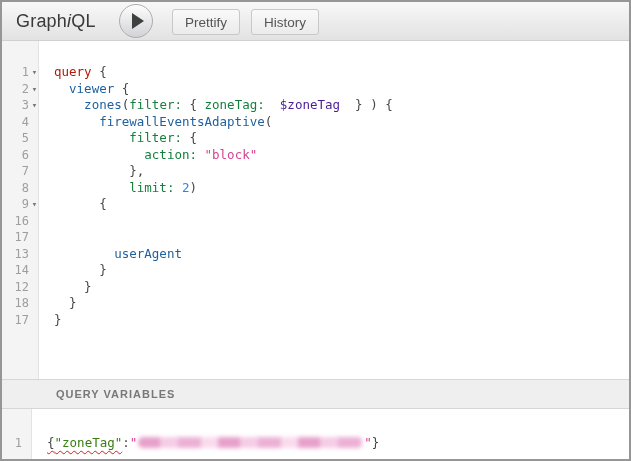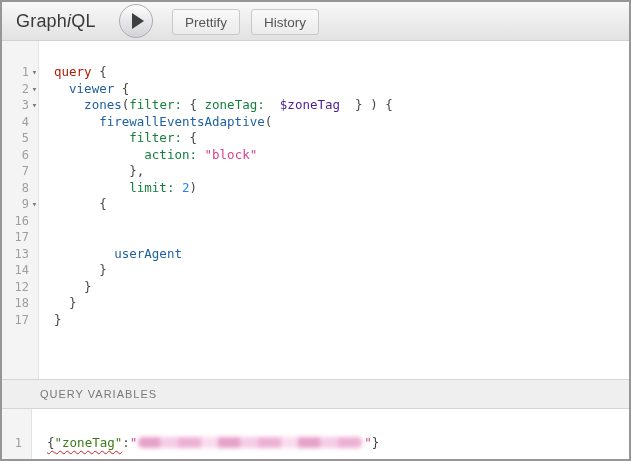--- a/index.html
+++ b/index.html
@@ -106,22 +106,22 @@
   
   .var-title-bar{
     flex:0 0 28px;height:28px;
     background:#efefef;
     border-top:1px solid #d6d6d6;
     border-bottom:1px solid #d6d6d6;
     display:flex;align-items:center;
     cursor:pointer;
   }
   .var-title{
-    margin-left:38px;
-    font-size:11px;font-weight:normal;letter-spacing:1px;
+    margin-left:54px;
+    font-size:11px;font-weight:bold;letter-spacing:1px;
     color:#787878;text-transform:uppercase;
   }
   .var-editor{flex:0 0 50px;height:50px;}
 </style>
 </head>
 <body>
 
 <div class="app">
 
   <header class="topbar">

